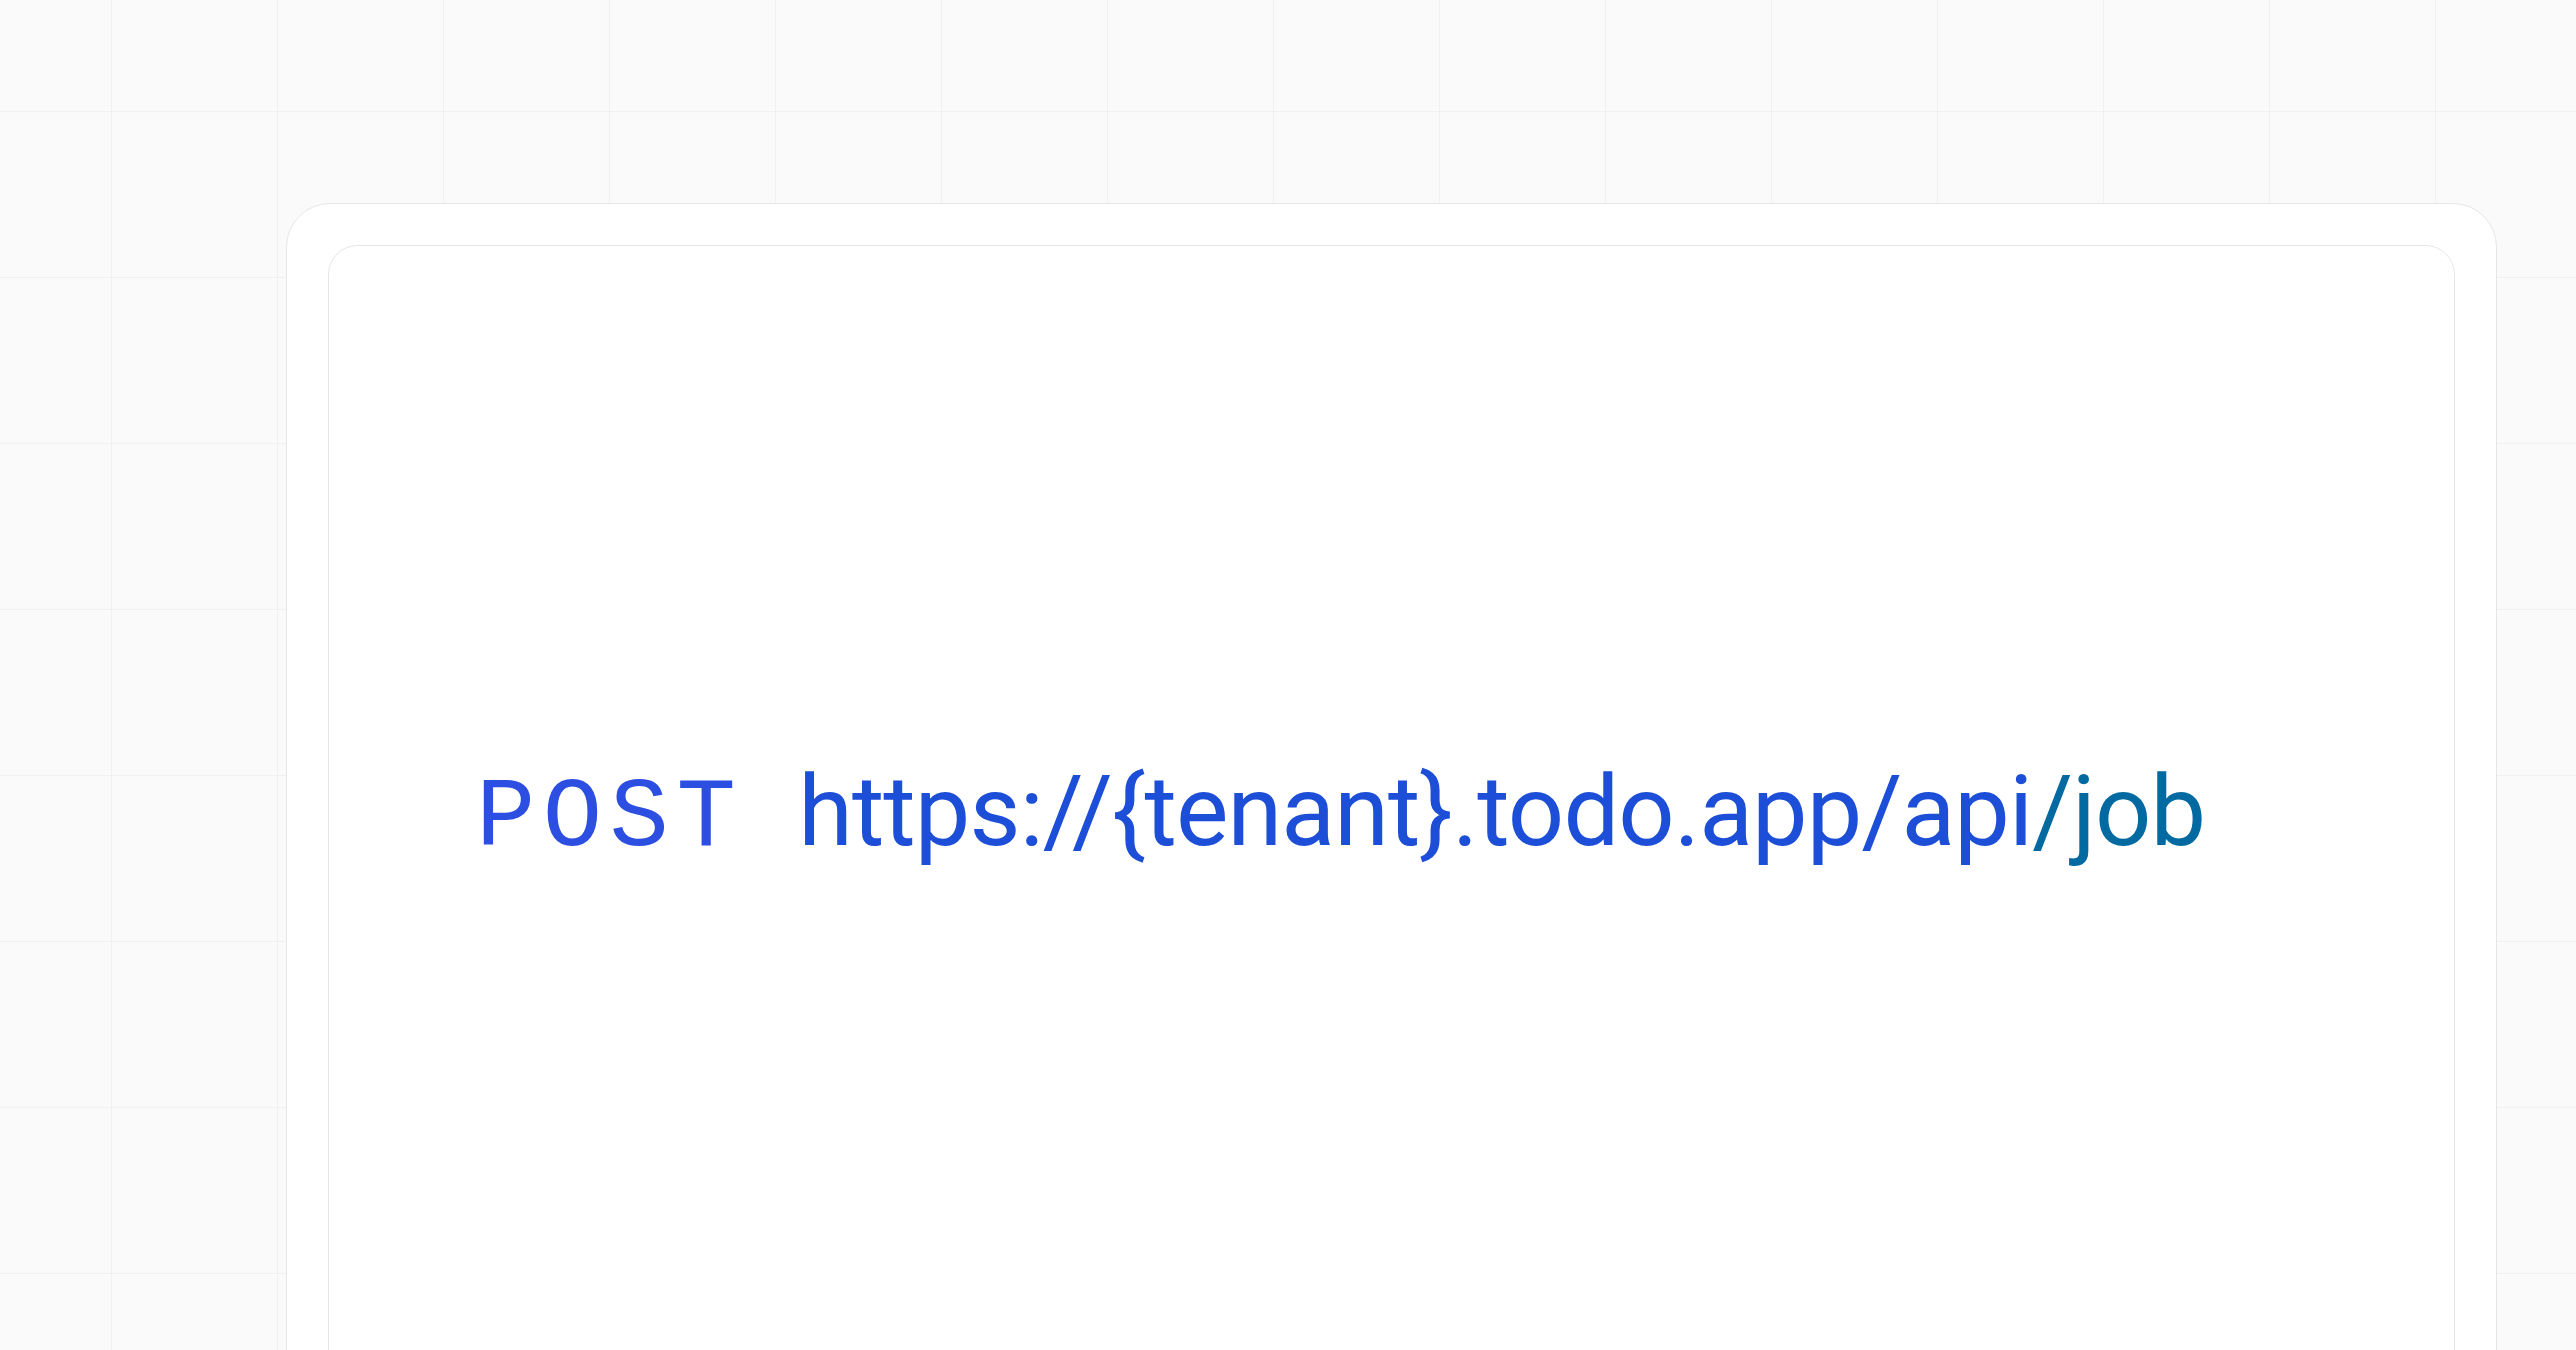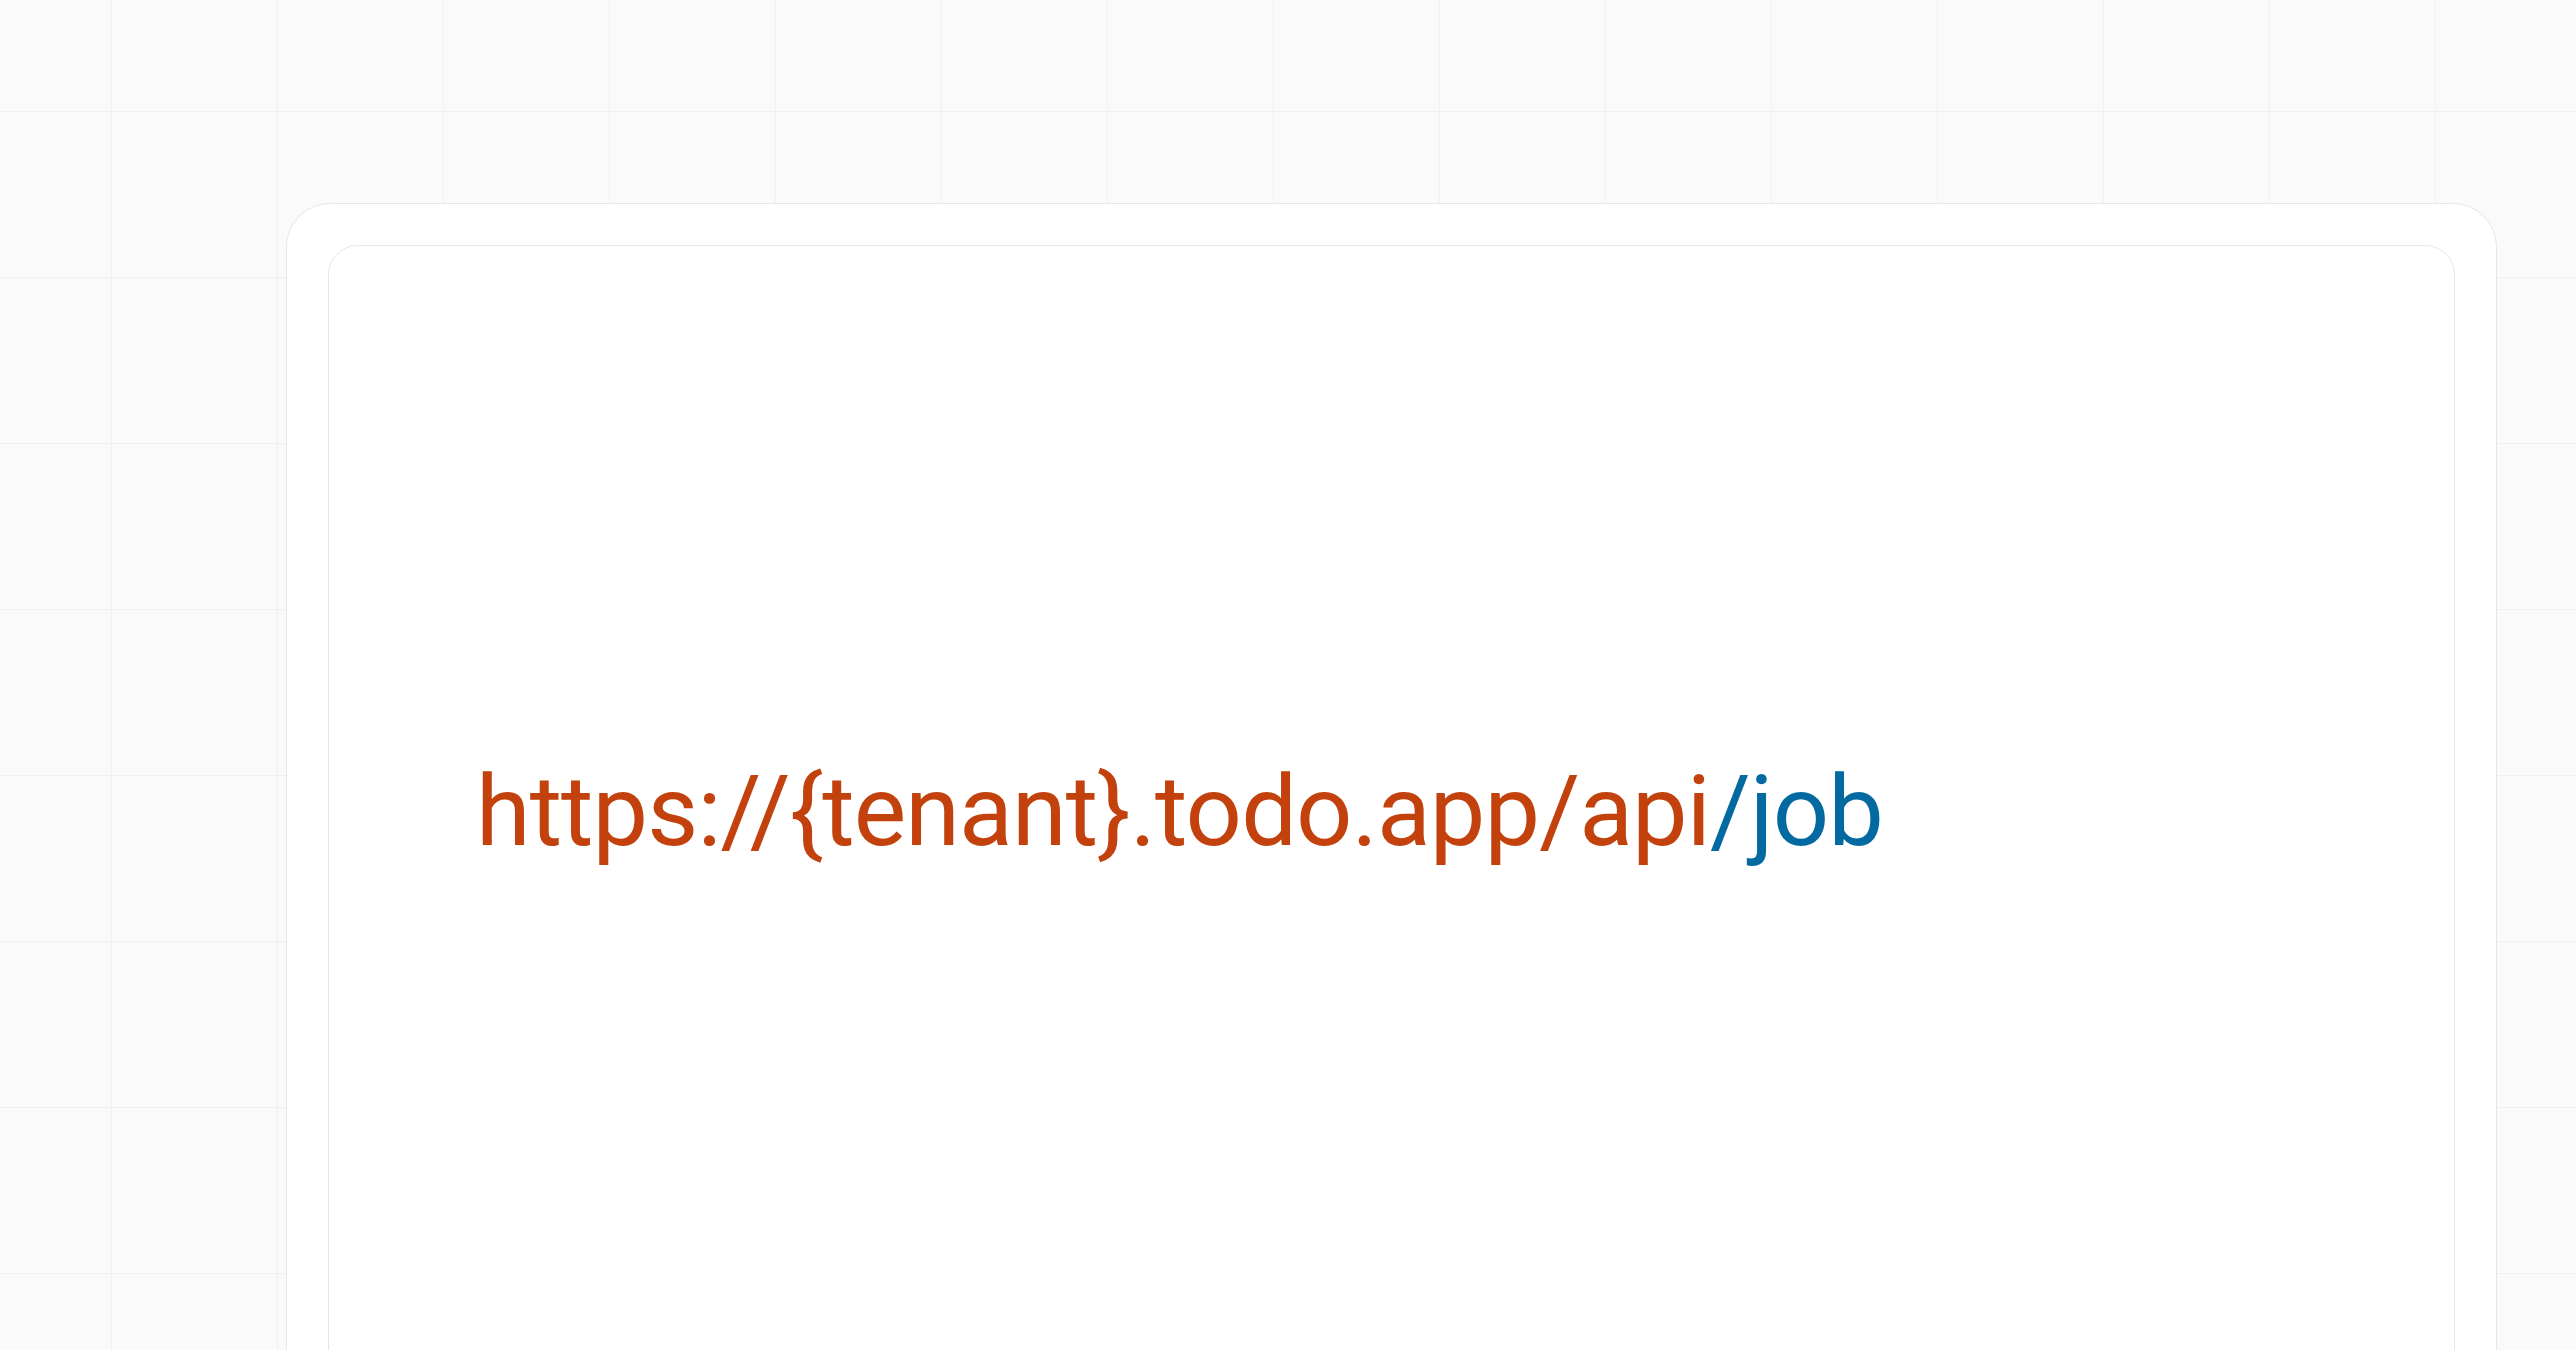--- a/index.html
+++ b/index.html
@@ -69,32 +69,33 @@
       font-weight: 400;
     }
 
     .url-container {
       font-family: -apple-system, BlinkMacSystemFont, "Segoe UI", Roboto, Helvetica, Arial, sans-serif;
       letter-spacing: -0.9px;
       font-weight: 400;
     }
 
     .url-base {
-      color: #c2410c;
+      color: #1d4ed8;
     }
 
     .url-path {
       color: #0369a1;
     }
   </style>
 </head>
 <body>
 
 <div class="grid-bg"></div>
 
 <div class="outer-card">
   <div class="inner-card">
     <div class="endpoint-line">
+      <span class="http-method">POST</span>
       <span class="url-container"><span class="url-base">https://{tenant}.todo.app/api</span><span class="url-path">/job</span></span>
     </div>
   </div>
 </div>
 
 
 </body></html>

